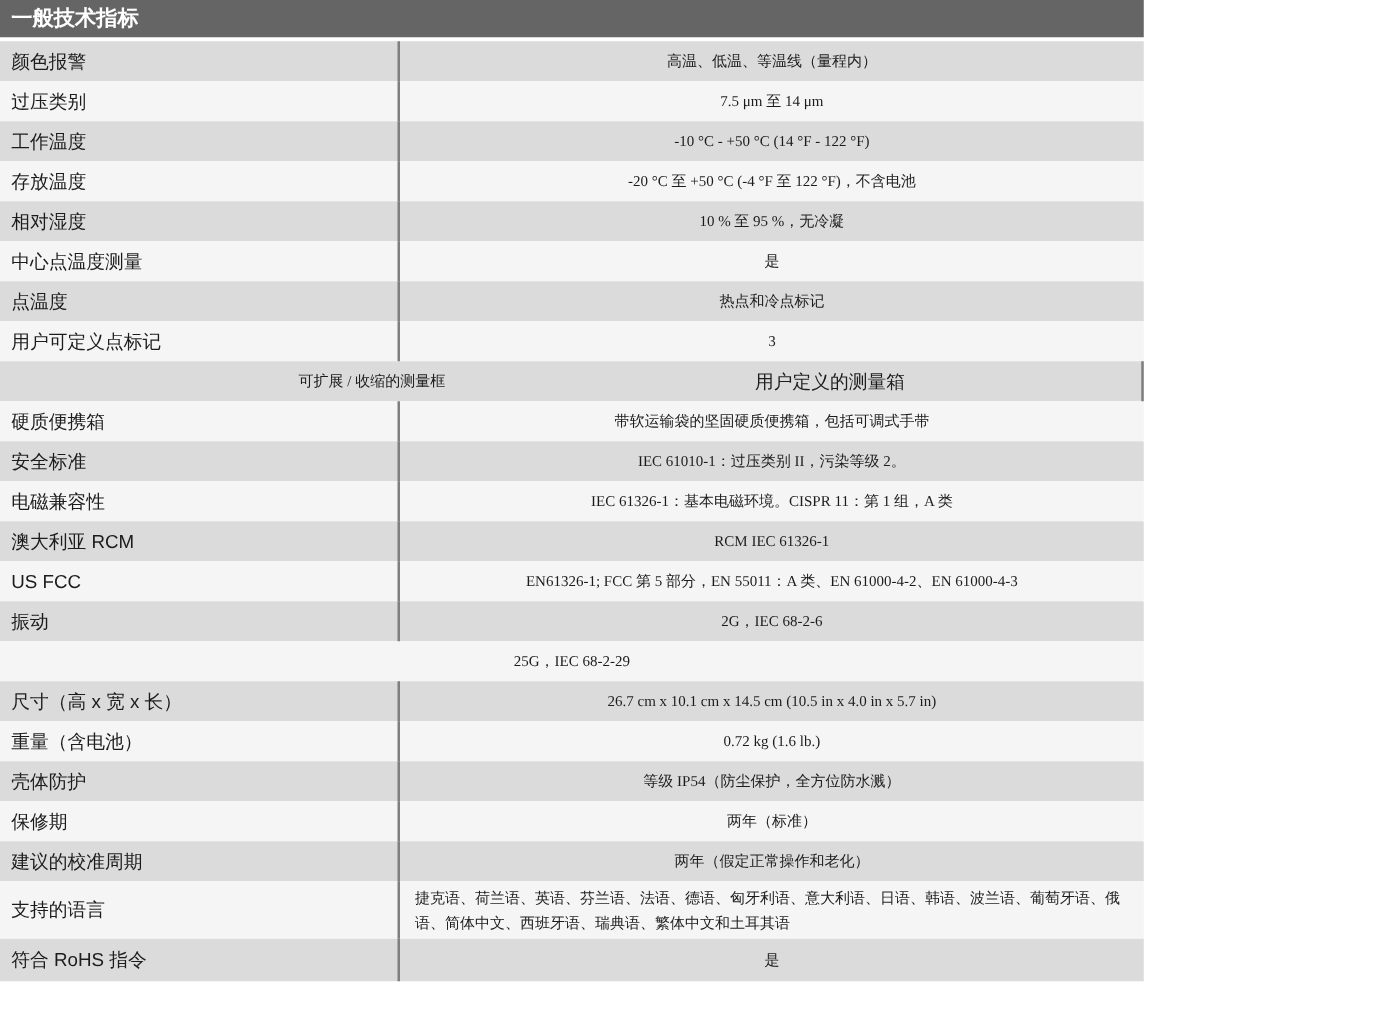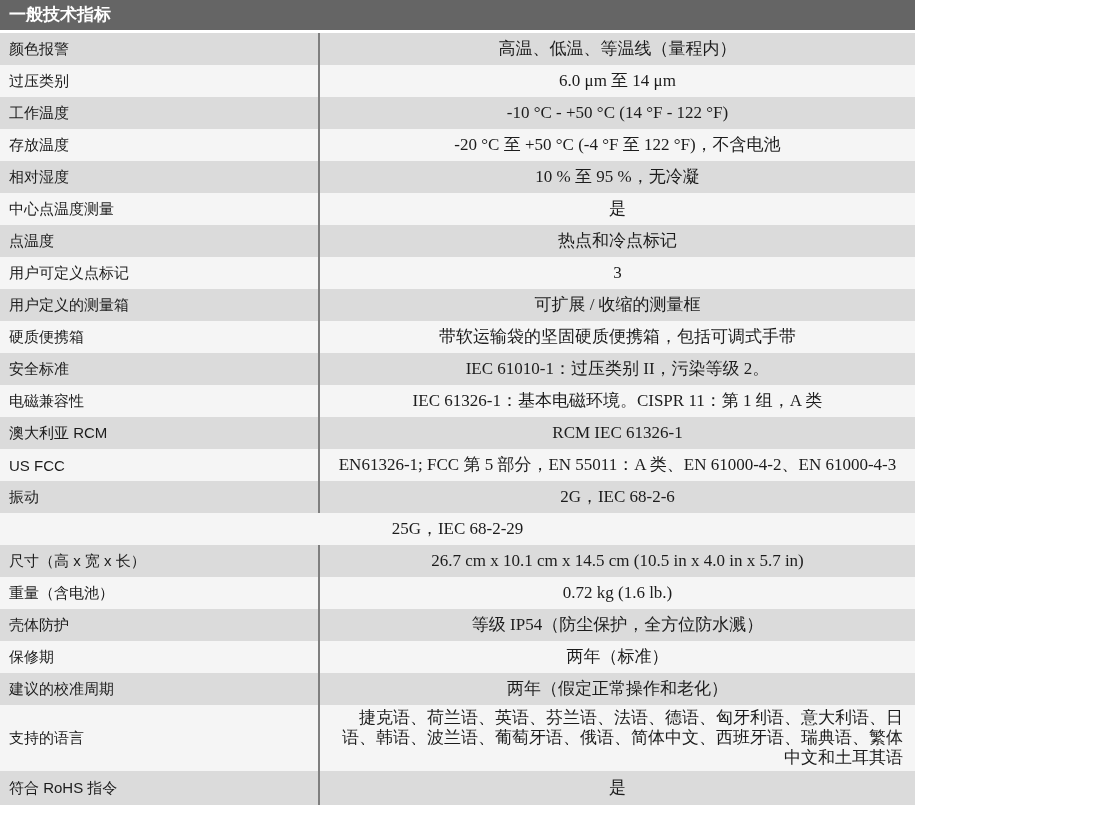--- a/index.html
+++ b/index.html
@@ -48,23 +48,23 @@
     padding-left: 9px;
     padding-right: 8px;
     border-right: 2px solid var(--divider, #7f7f7f);
     font-size: 15px;
     color: var(--text, #1c1c1c);
     text-align: left;
   }
   .cell.value {
     flex: 1 1 auto;
     justify-content: center;
-    text-align: right;
+    text-align: left;
     font-family: "Liberation Serif", "DejaVu Serif", serif;
-    font-size: 17px;
+    font-size: 12px;
     line-height: 20px;
     color: var(--text, #1c1c1c);
     padding: 3px 12px;
   }
   .rows .row:last-child { min-height: 34px; }
 </style>
 </head>
 <body>
 
 <div class="spec-table">
@@ -73,21 +73,21 @@
   </div>
   <div class="header-gap"></div>
   <div class="rows">
 
     <div class="row">
       <div class="cell label">颜色报警</div>
       <div class="cell value">高温、低温、等温线（量程内）</div>
     </div>
     <div class="row">
       <div class="cell label">过压类别</div>
-      <div class="cell value">6.0 μm 至 14 μm</div>
+      <div class="cell value">7.5 μm 至 14 μm</div>
     </div>
     <div class="row">
       <div class="cell label">工作温度</div>
       <div class="cell value">-10 °C - +50 °C (14 °F - 122 °F)</div>
     </div>
     <div class="row">
       <div class="cell label">存放温度</div>
       <div class="cell value">-20 °C 至 +50 °C (-4 °F 至 122 °F)，不含电池</div>
     </div>
     <div class="row">
@@ -100,22 +100,22 @@
     </div>
     <div class="row">
       <div class="cell label">点温度</div>
       <div class="cell value">热点和冷点标记</div>
     </div>
     <div class="row">
       <div class="cell label">用户可定义点标记</div>
       <div class="cell value">3</div>
     </div>
     <div class="row">
+      <div class="cell value">可扩展 / 收缩的测量框</div>
       <div class="cell label">用户定义的测量箱</div>
-      <div class="cell value">可扩展 / 收缩的测量框</div>
     </div>
     <div class="row">
       <div class="cell label">硬质便携箱</div>
       <div class="cell value">带软运输袋的坚固硬质便携箱，包括可调式手带</div>
     </div>
     <div class="row">
       <div class="cell label">安全标准</div>
       <div class="cell value">IEC 61010-1：过压类别 II，污染等级 2。</div>
     </div>
     <div class="row">

